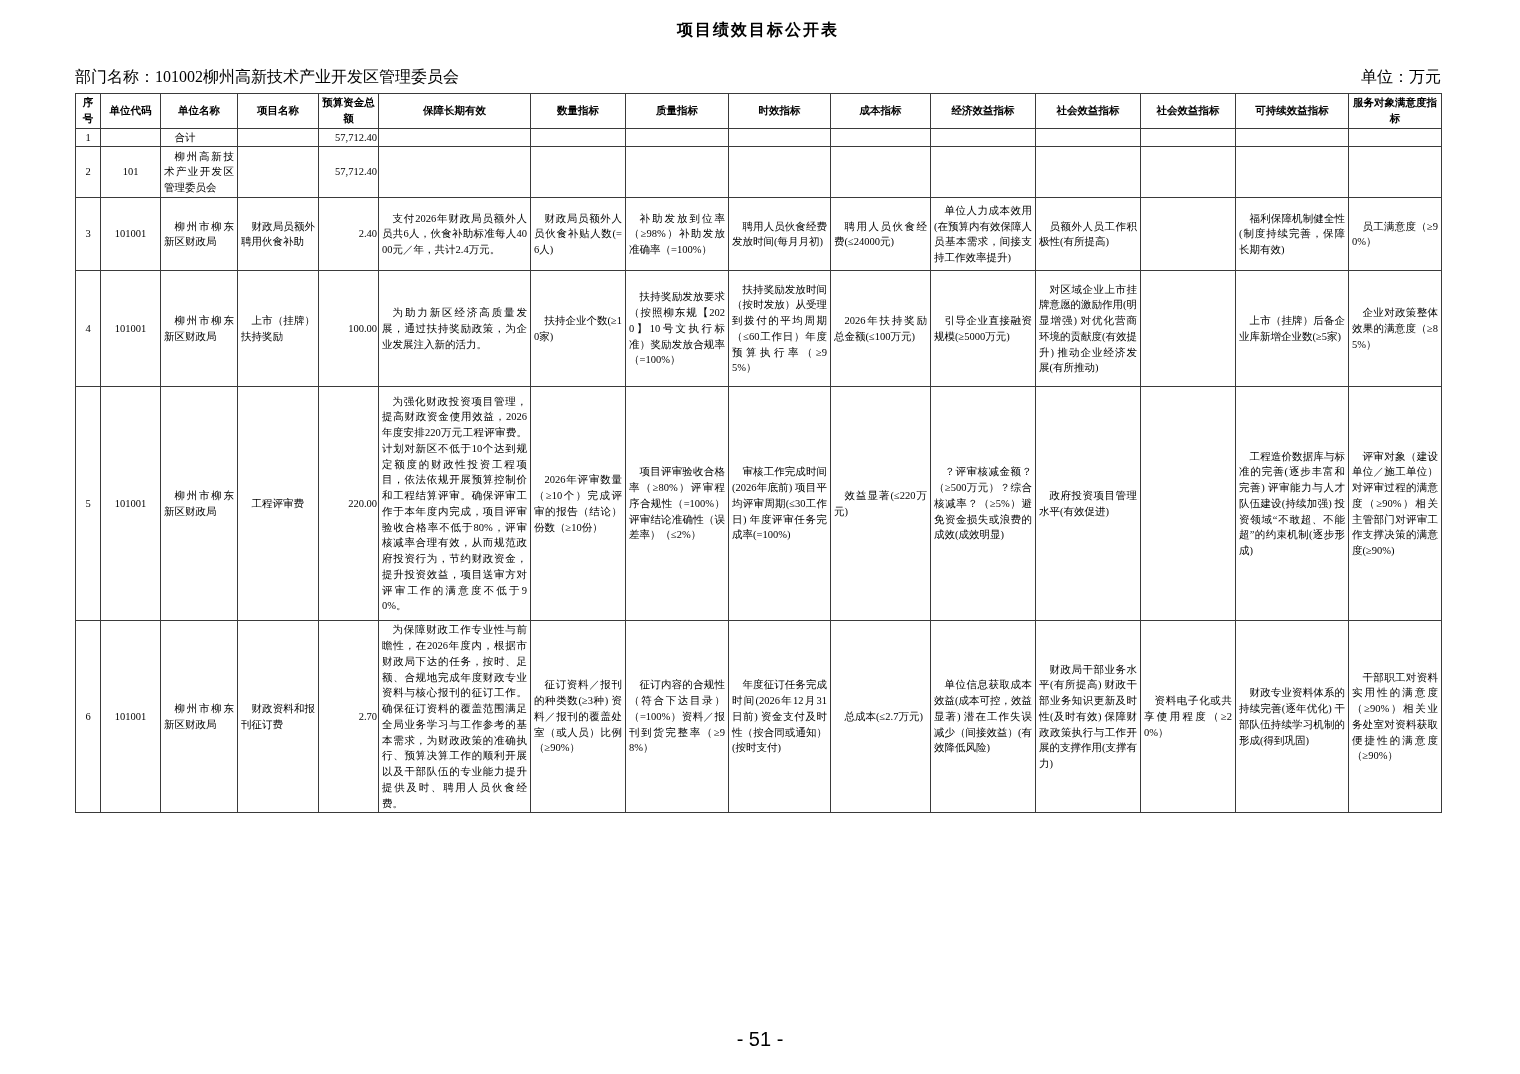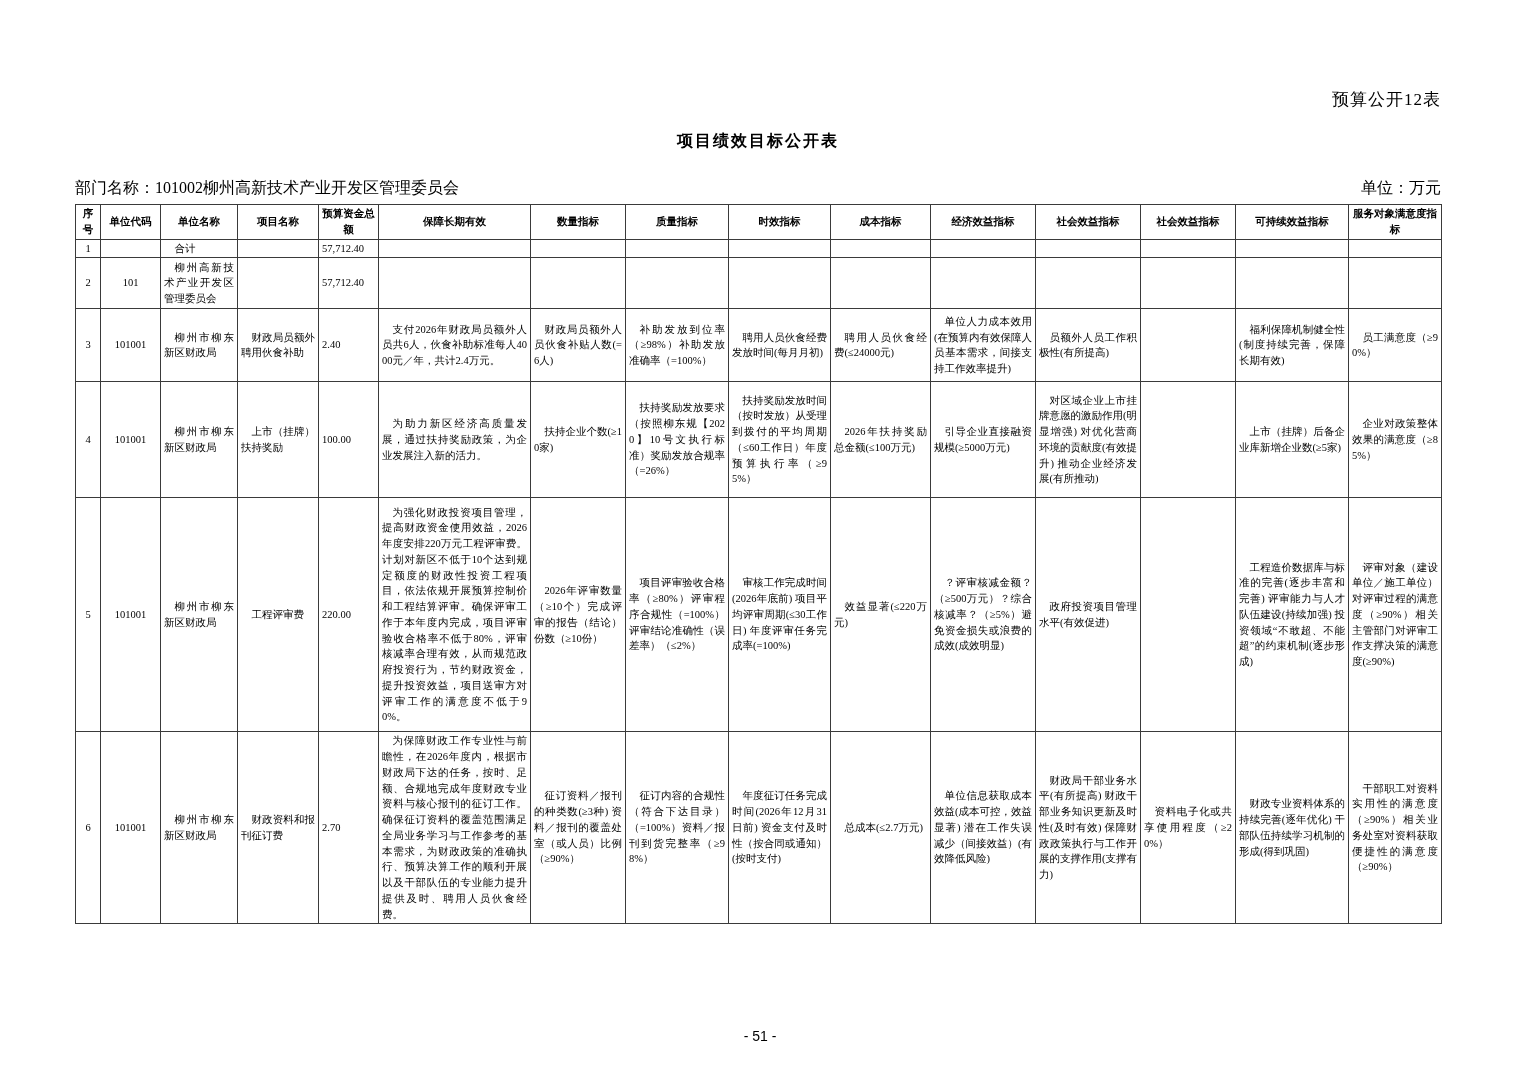--- a/index.html
+++ b/index.html
@@ -28,21 +28,21 @@
     padding-left: 32px;
   }
   #perf-table th, #perf-table td {
     border: 1px solid #3a3a3a;
     font-size: 10.5px; line-height: 1.5;
     vertical-align: middle; padding: 1px 3px;
     overflow: hidden; word-break: break-all;
   }
   #perf-table th { font-weight: bold; text-align: center; padding: 1px 2px; }
   #perf-table td.c-center { text-align: center; }
-  #perf-table td.c-num { text-align: left; padding-right: 1px; }
+  #perf-table td.c-num { text-align: right; padding-right: 1px; }
   #perf-table td.c-text { text-align: justify; text-indent: 1em; }
   
   #perf-table col:nth-child(1){width:25px}
   #perf-table col:nth-child(2){width:60px}
   #perf-table col:nth-child(3){width:77px}
   #perf-table col:nth-child(4){width:81px}
   #perf-table col:nth-child(5){width:60px}
   #perf-table col:nth-child(6){width:152px}
   #perf-table col:nth-child(7){width:95px}
   #perf-table col:nth-child(8){width:103px}
@@ -56,29 +56,28 @@
   
   #perf-table thead tr { height: 33px; }
   #perf-table tbody tr:nth-child(1){ height: 16px; }
   #perf-table tbody tr:nth-child(2){ height: 51px; }
   #perf-table tbody tr:nth-child(3){ height: 73px; }
   #perf-table tbody tr:nth-child(4){ height: 116px; }
   #perf-table tbody tr:nth-child(5){ height: 234px; }
   #perf-table tbody tr:nth-child(6){ height: 187px; }
   .page-footer {
     position: absolute; left: 0; width: 1520px; top: 1028px;
-    text-align: center; font-size: 14px;
+    text-align: center; font-size: 20px;
     font-family: "Liberation Sans", "DejaVu Sans", sans-serif;
   }
 </style>
 </head>
 <body>
 
 <div class="sheet">
-  <div class="corner-label">预算公开12表</div>
   <div class="doc-title">项目绩效目标公开表</div>
   <div class="meta-row">
     <span>部门名称：101002柳州高新技术产业开发区管理委员会</span>
     <span>单位：万元</span>
   </div>
   <table id="perf-table">
     <colgroup>
         <col>
         <col>
         <col>
@@ -167,21 +166,21 @@
           <td class="c-text">员工满意度（≥90%）</td>
         </tr>
         <tr>
           <td class="c-center">4</td>
           <td class="c-center">101001</td>
           <td class="c-text">柳州市柳东新区财政局</td>
           <td class="c-text">上市（挂牌）扶持奖励</td>
           <td class="c-num">100.00</td>
           <td class="c-text">为助力新区经济高质量发展，通过扶持奖励政策，为企业发展注入新的活力。</td>
           <td class="c-text">扶持企业个数(≥10家)</td>
-          <td class="c-text">扶持奖励发放要求（按照柳东规【2020】10号文执行标准）奖励发放合规率（=26%）</td>
+          <td class="c-text">扶持奖励发放要求（按照柳东规【2020】10号文执行标准）奖励发放合规率（=100%）</td>
           <td class="c-text">扶持奖励发放时间（按时发放）从受理到拨付的平均周期（≤60工作日）年度预算执行率（≥95%）</td>
           <td class="c-text">2026年扶持奖励总金额(≤100万元)</td>
           <td class="c-text">引导企业直接融资规模(≥5000万元)</td>
           <td class="c-text">对区域企业上市挂牌意愿的激励作用(明显增强) 对优化营商环境的贡献度(有效提升) 推动企业经济发展(有所推动)</td>
           <td class="c-text"></td>
           <td class="c-text">上市（挂牌）后备企业库新增企业数(≥5家)</td>
           <td class="c-text">企业对政策整体效果的满意度（≥85%）</td>
         </tr>
         <tr>
           <td class="c-center">5</td>

